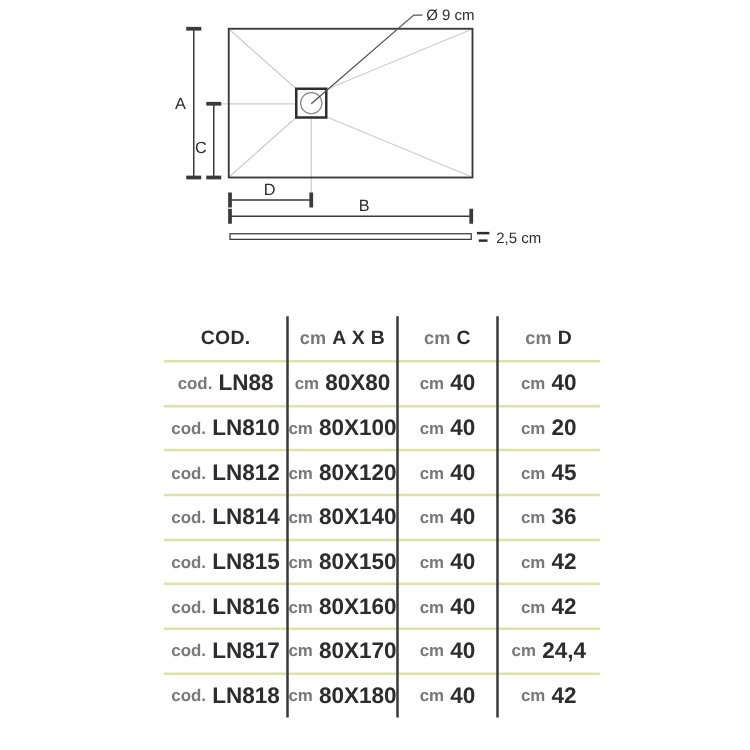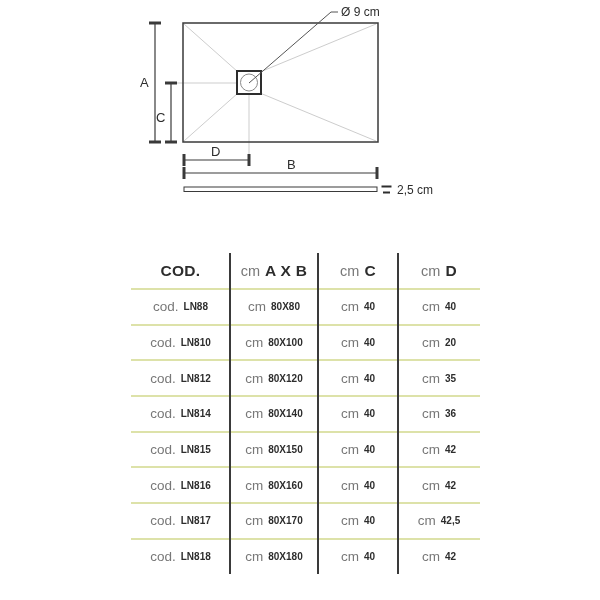--- a/index.html
+++ b/index.html
@@ -27,22 +27,22 @@
   
   .spec-table{position:absolute;left:131px;top:253px;width:349px;color:var(--text-dark);}
   .t-row{display:flex;height:35.7px;}
   .t-header{height:35px;}
   #rows .t-row{border-top:2px solid var(--separator-green);}
   .t-cell{display:flex;align-items:center;justify-content:center;gap:5px;white-space:nowrap;}
   .col0{width:99px;}
   .col1{width:88px;}
   .col2{width:80px;}
   .col3{width:82px;}
-  .pre{color:var(--text-gray);font-size:13.5px;font-weight:400;}
-  .val{color:var(--text-dark);font-size:10px;font-weight:700;}
+  .pre{color:var(--text-gray);font-size:13.5px;font-weight:700;}
+  .val{color:var(--text-dark);font-size:18px;font-weight:700;}
   .t-header .pre{font-size:14.5px;}
   .t-header .val{font-size:15.5px;letter-spacing:.3px;}
   .vsep{position:absolute;top:0;width:2px;height:321px;background:var(--line-dark);}
   .vsep1{left:98px;}
   .vsep2{left:186px;}
   .vsep3{left:266px;}
 </style>
 </head>
 <body>
 
@@ -170,21 +170,21 @@
           <div class="t-cell col1">
             <span class="pre">cm</span>
             <span class="val">80X120</span>
           </div>
           <div class="t-cell col2">
             <span class="pre">cm</span>
             <span class="val">40</span>
           </div>
           <div class="t-cell col3">
             <span class="pre">cm</span>
-            <span class="val">35</span>
+            <span class="val">45</span>
           </div>
         </div>
         <div class="t-row">
           <div class="t-cell col0">
             <span class="pre">cod.</span>
             <span class="val">LN814</span>
           </div>
           <div class="t-cell col1">
             <span class="pre">cm</span>
             <span class="val">80X140</span>
@@ -242,21 +242,21 @@
           <div class="t-cell col1">
             <span class="pre">cm</span>
             <span class="val">80X170</span>
           </div>
           <div class="t-cell col2">
             <span class="pre">cm</span>
             <span class="val">40</span>
           </div>
           <div class="t-cell col3">
             <span class="pre">cm</span>
-            <span class="val">42,5</span>
+            <span class="val">24,4</span>
           </div>
         </div>
         <div class="t-row">
           <div class="t-cell col0">
             <span class="pre">cod.</span>
             <span class="val">LN818</span>
           </div>
           <div class="t-cell col1">
             <span class="pre">cm</span>
             <span class="val">80X180</span>

